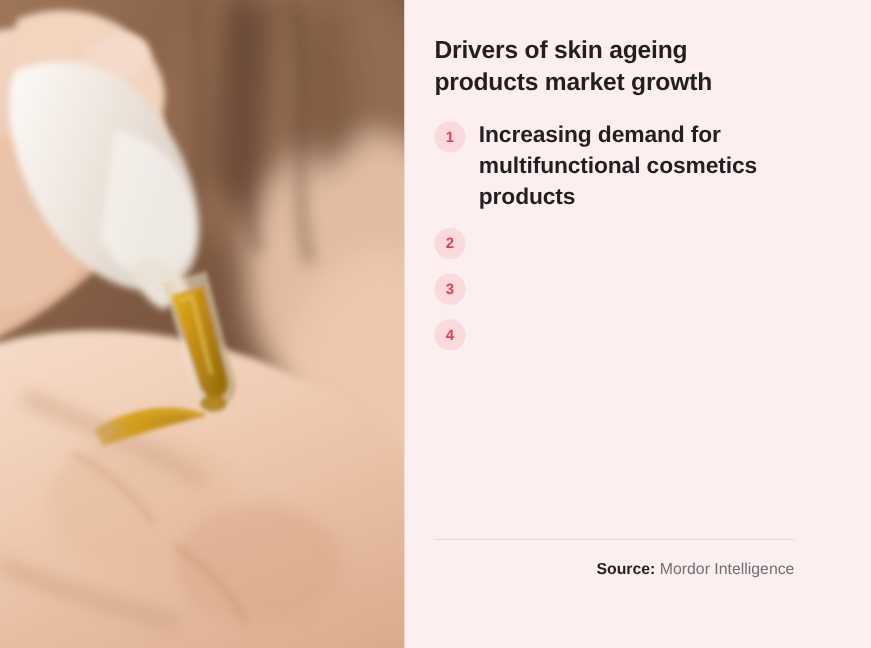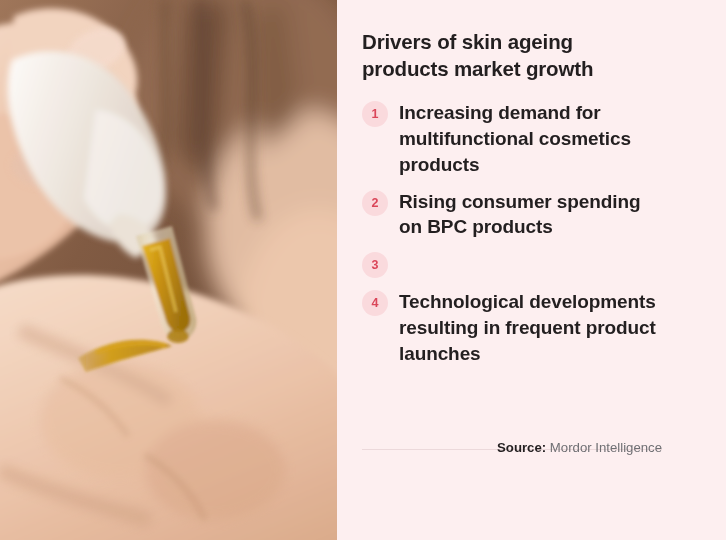--- a/index.html
+++ b/index.html
@@ -94,21 +94,21 @@
     left: 25px;
     right: 28px;
     top: 449px;
     height: 1px;
     background: #ecd9db;
   }
 
   .source-line {
     position: absolute;
     right: 28px;
-    top: 440px;
+    top: 466px;
     font-size: 13.2px;
     color: #6f6f73;
     white-space: nowrap;
   }
 
   .source-label {
     font-weight: bold;
     color: #231f20;
   }
 </style>
@@ -251,30 +251,28 @@
 
     <ul class="drivers-list">
 
       <li class="driver-item">
         <span class="driver-badge">1</span>
         <span class="driver-text">Increasing demand for multifunctional cosmetics products</span>
       </li>
 
       <li class="driver-item">
         <span class="driver-badge">2</span>
-        <span class="driver-text">Rising consumer spending on BPC products</span>
       </li>
 
       <li class="driver-item">
         <span class="driver-badge">3</span>
       </li>
 
       <li class="driver-item">
         <span class="driver-badge">4</span>
-        <span class="driver-text">Technological developments resulting in frequent product launches</span>
       </li>
 
     </ul>
 
     <div class="source-divider"></div>
 
     <div class="source-line">
       <span class="source-label">Source:</span>
       <span>Mordor Intelligence</span>
     </div>

